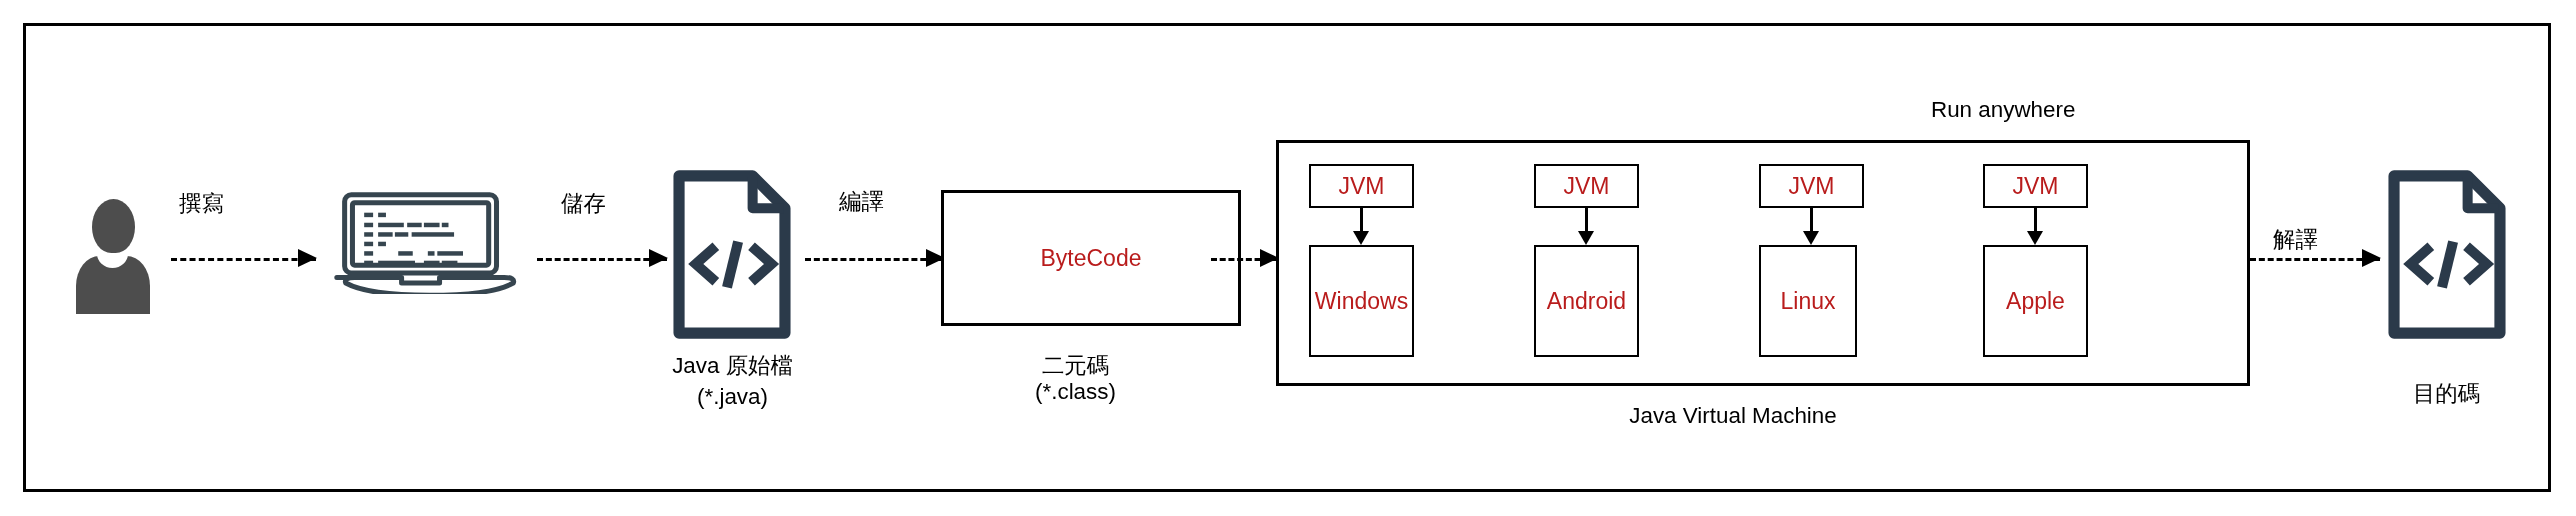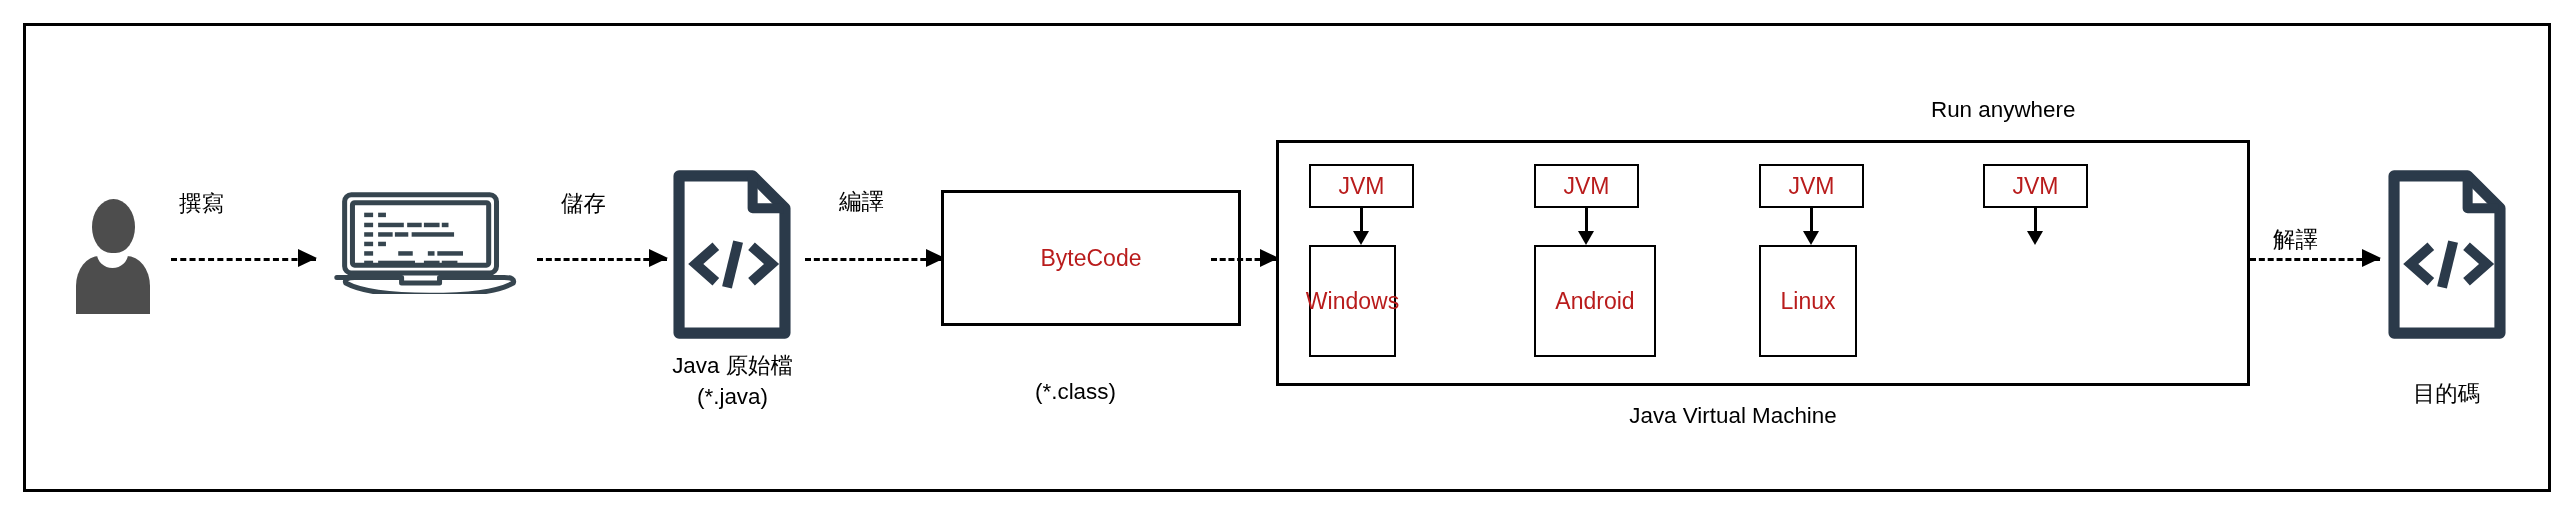--- a/index.html
+++ b/index.html
@@ -220,70 +220,74 @@
 
   <div class="lbl" style="left:839px; top:188px;text-align:right;">編譯</div>
   <div class="conn" style="left:805px; top:258px; width:139px;">
     <div class="line"></div>
     <div class="head"></div>
   </div>
 
   <div class="box" style="left:941px; top:190px; width:300px; height:136px;">
     <span>ByteCode</span>
   </div>
+  <div class="lbl ctr" style="left:958px; top:352px; width:235px;">二元碼</div>
   <div class="lbl ctr" style="left:958px; top:378px; width:235px;">(*.class)</div>
 
   <div class="conn" style="left:1211px; top:258px; width:67px;">
     <div class="line"></div>
     <div class="head"></div>
   </div>
 
   <div class="lbl" style="left:1931px; top:96px;">Run anywhere</div>
 
   <div class="box" style="left:1276px; top:140px; width:974px; height:246px; display:block;">
 
     <div class="box thin" style="left:30px; top:21px; width:105px; height:44px;">
       <span>JVM</span>
     </div>
     <div class="downarrow" style="left:30px; top:63px; width:105px; height:39px;">
       <div class="stem" style="height:26px;"></div>
       <div class="tip"></div>
     </div>
-    <div class="box thin" style="left:30px; top:102px; width:87px; height:112px;">
+    <div class="box thin" style="left:30px; top:102px; width:105px; height:112px;">
       <span>Windows</span>
     </div>
 
     <div class="box thin" style="left:255px; top:21px; width:105px; height:44px;">
       <span>JVM</span>
     </div>
     <div class="downarrow" style="left:255px; top:63px; width:105px; height:39px;">
       <div class="stem" style="height:26px;"></div>
       <div class="tip"></div>
     </div>
-    <div class="box thin" style="left:255px; top:102px; width:122px; height:112px;">
+    <div class="box thin" style="left:255px; top:102px; width:105px; height:112px;">
       <span>Android</span>
     </div>
 
     <div class="box thin" style="left:480px; top:21px; width:105px; height:44px;">
       <span>JVM</span>
     </div>
     <div class="downarrow" style="left:480px; top:63px; width:105px; height:39px;">
       <div class="stem" style="height:26px;"></div>
       <div class="tip"></div>
     </div>
     <div class="box thin" style="left:480px; top:102px; width:98px; height:112px;">
       <span>Linux</span>
     </div>
 
     <div class="box thin" style="left:704px; top:21px; width:105px; height:44px;">
       <span>JVM</span>
     </div>
     <div class="downarrow" style="left:704px; top:63px; width:105px; height:39px;">
       <div class="stem" style="height:26px;"></div>
       <div class="tip"></div>
+    </div>
+    <div class="box thin" style="left:704px; top:102px; width:105px; height:112px;">
+      <span>Apple</span>
     </div>
 
   </div>
 
   <div class="lbl ctr" style="left:1470px; top:402px; width:526px;">Java Virtual Machine</div>
 
   <div class="lbl" style="left:2273px; top:190px;margin-top:36px;">解譯</div>
   <div class="conn" style="left:2250px; top:258px; width:130px;">
     <div class="line"></div>
     <div class="head"></div>

